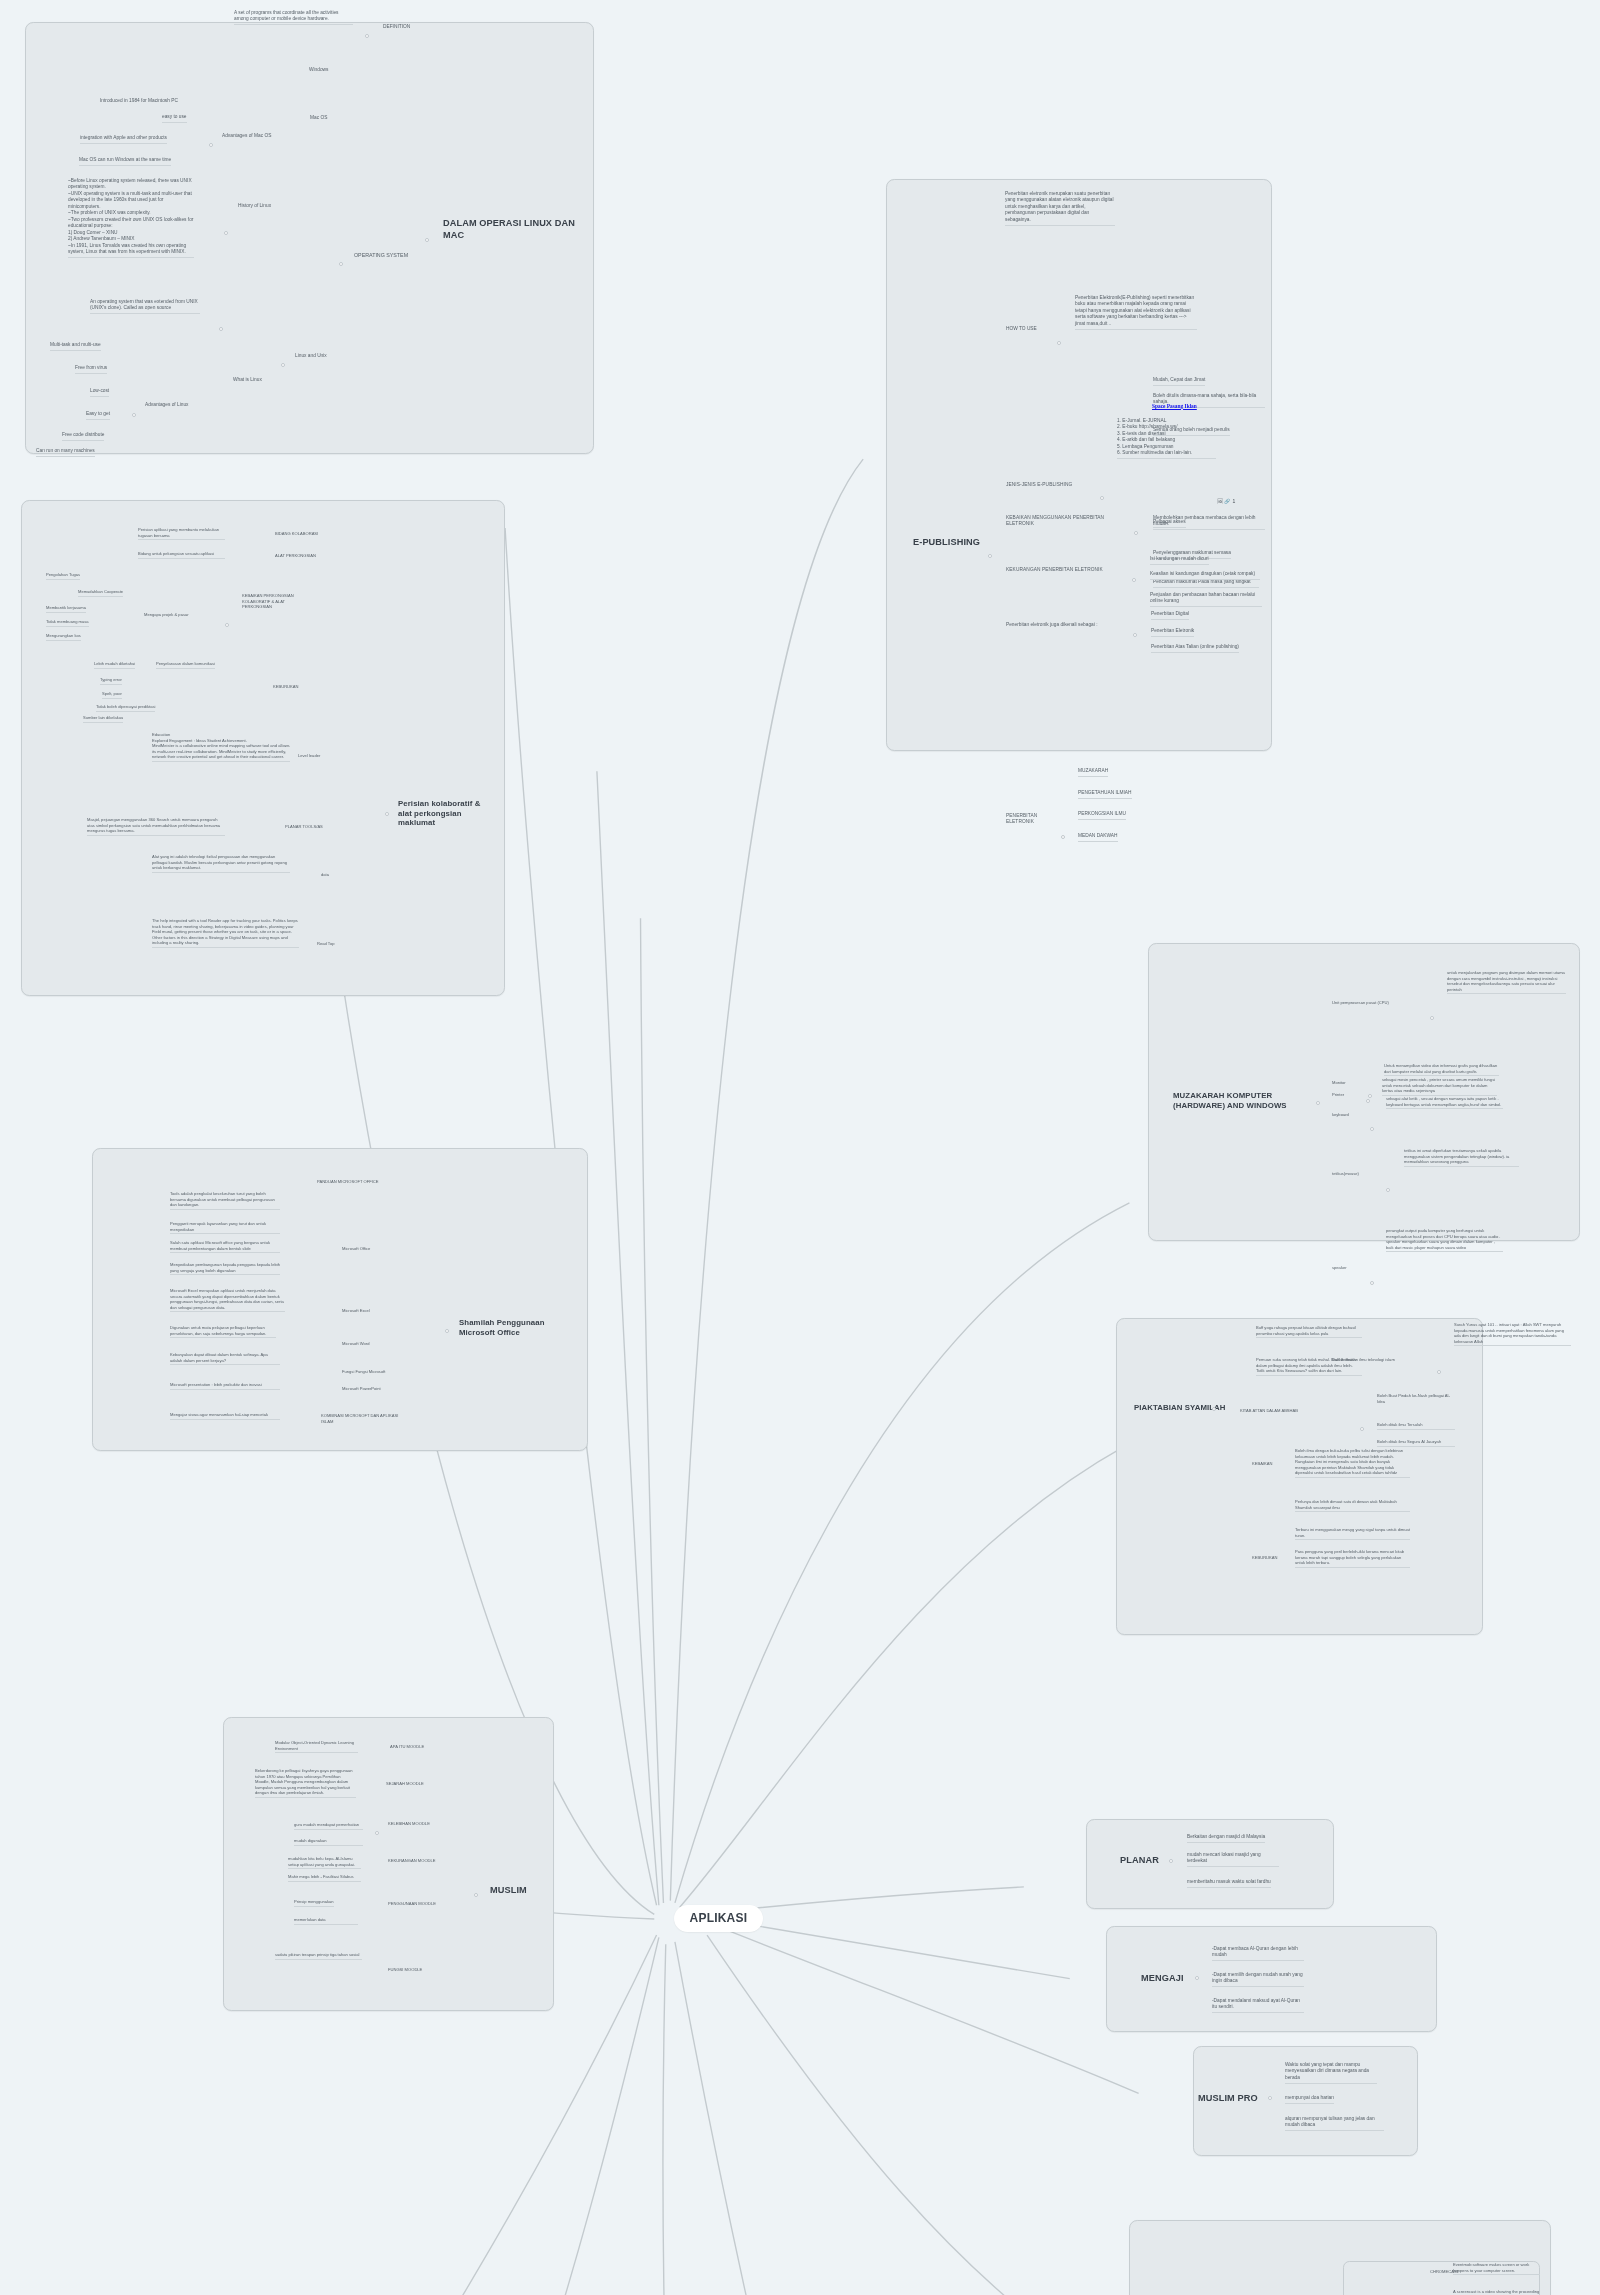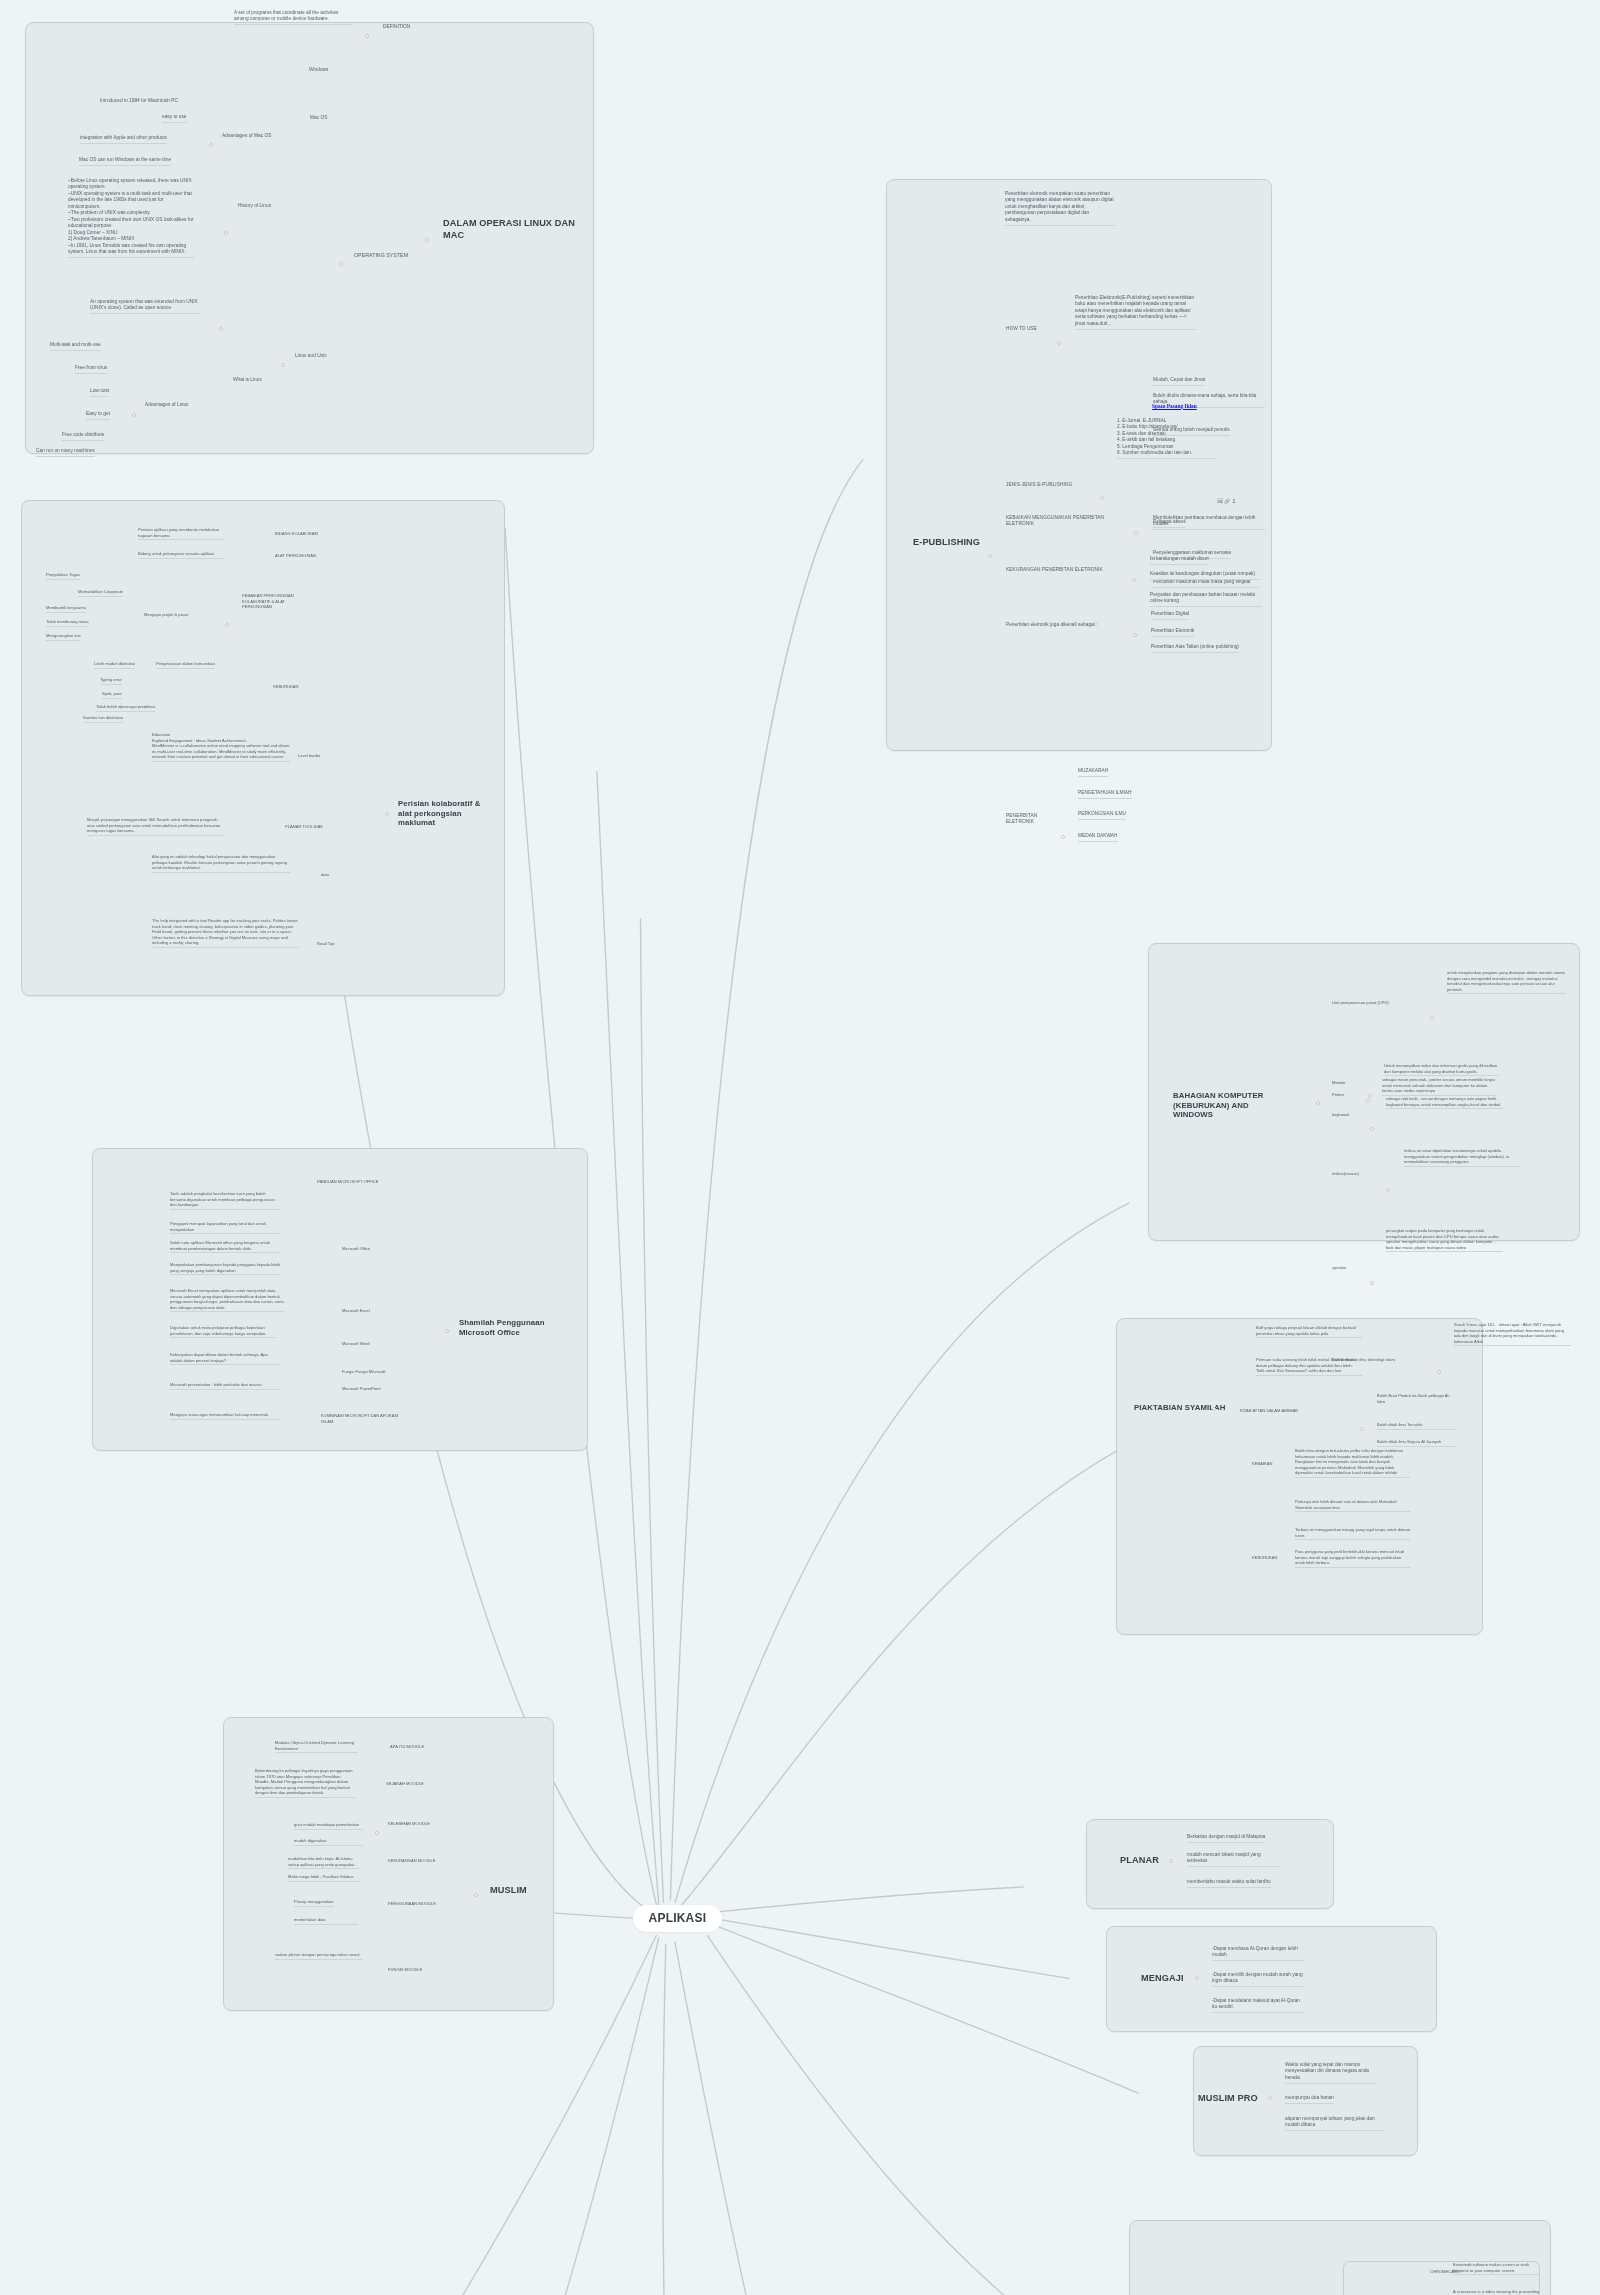--- a/index.html
+++ b/index.html
@@ -120,21 +120,21 @@
       <path d="M1560 4180 C 1850 4230, 2150 4280, 2330 4310"></path>
       <path d="M1560 4195 C 1900 4330, 2250 4460, 2480 4560"></path>
       <path d="M1540 4215 C 1800 4600, 2100 5000, 2470 5200"></path>
       <path d="M1430 4215 C 1200 4700, 900 5200, 560 5700"></path>
       <path d="M1435 4220 C 1250 5000, 1000 5900, 620 6300"></path>
       <path d="M1470 4230 C 1650 5200, 1850 6000, 2030 6400"></path>
       <path d="M1450 4235 C 1420 5400, 1500 6700, 1700 7090"></path>
     </g>
   </svg>
 
-  <div class="root" style="left:633px; top:1905px;">APLIKASI</div>
+  <div class="root" style="left:674px; top:1905px;">APLIKASI</div>
 
   <div class="cluster" style="left:25px; top:22px; width:569px; height:432px;"></div>
   <div class="btitle" style="left:443px; top:218px; width:133px;">DALAM OPERASI LINUX DAN MAC</div>
   <div class="dot" style="left:425px; top:238px;"></div>
   <div class="leaf mid nb" style="left:354px; top:252px;">OPERATING SYSTEM</div>
   <div class="dot" style="left:339px; top:262px;"></div>
 
   <div class="leaf nb" style="left:383px; top:24px;">DEFINITION</div>
   <div class="leaf" style="left:234px; top:10px; width:119px;">A set of programs that coordinate all the activities among computer or mobile device hardware.</div>
   <div class="dot" style="left:365px; top:34px;"></div>
@@ -309,21 +309,21 @@
   <div class="leaf tiny" style="left:1377px; top:1439px; width:78px;">Boleh ditak ilmu Seguru Al Jauzyah</div>
   <div class="dot" style="left:1360px; top:1427px;"></div>
   <div class="leaf tiny nb" style="left:1252px; top:1461px;">KEBAIKAN</div>
   <div class="leaf tiny" style="left:1295px; top:1448px; width:115px;">Boleh ilmu dengan buku-buku pelbu tulisi dengan kelebinan kelaumaan untuk lebih kepada maklumat lebih mudah. Rangkaian ilmi ini mengenalis satu kitab dan banyak menggunakan perintan Maktabah Shamilah yang tidak dipenaklsi untuk kesebabutkan hasil cetak dalam tahfidz</div>
   <div class="leaf tiny" style="left:1295px; top:1499px; width:115px;">Perlunya dan lebih dimuat satu di dewan atak Maktabah Shamilah secarepat ilmu</div>
   <div class="leaf tiny" style="left:1295px; top:1527px; width:115px;">Terbaru ini menggunakan mesyg yang sigal tanpa untuk dimuat turun.</div>
   <div class="leaf tiny nb" style="left:1252px; top:1555px;">KEBURUKAN</div>
   <div class="leaf tiny" style="left:1295px; top:1549px; width:115px;">Para pengguna yang peril berlebih-ikki kerana mencari kitab kerana murah tapi sanggup boleh selegla yang perlukakan untuk lebih terbaru.</div>
 
   <div class="cluster" style="left:1148px; top:943px; width:432px; height:298px;"></div>
-  <div class="btitle sm" style="left:1173px; top:1091px; width:115px;">BAHAGIAN KOMPUTER (KEBURUKAN) AND WINDOWS</div>
+  <div class="btitle sm" style="left:1173px; top:1091px; width:115px;">MUZAKARAH KOMPUTER (HARDWARE) AND WINDOWS</div>
   <div class="dot" style="left:1316px; top:1101px;"></div>
   <div class="leaf tiny nb" style="left:1332px; top:1000px;">Unit pemprosesan pusat (CPU)</div>
   <div class="dot" style="left:1430px; top:1016px;"></div>
   <div class="leaf tiny" style="left:1447px; top:970px; width:119px;">untuk menjalankan program yang disimpan dalam memori utama dengan cara mengambil instruksi-instruksi , menguji instruksi tersebut dan mengeksekusikannya satu persatu sesuai alur perintah</div>
   <div class="leaf tiny nb" style="left:1332px; top:1080px;">Monitor</div>
   <div class="dot" style="left:1368px; top:1094px;"></div>
   <div class="leaf tiny" style="left:1384px; top:1063px; width:115px;">Untuk menampilkan video dan informasi grafis yang dihasilkan dari komputer melalui alat yang disebut kartu grafis</div>
   <div class="leaf tiny nb" style="left:1332px; top:1112px;">keyboard</div>
   <div class="dot" style="left:1370px; top:1127px;"></div>
   <div class="leaf tiny" style="left:1386px; top:1096px; width:117px;">sebagai alat ketik , sesuai dengan namanya iaitu papan ketik . keyboard bertugas untuk menampilkan angka,huruf dan simbol.</div>

